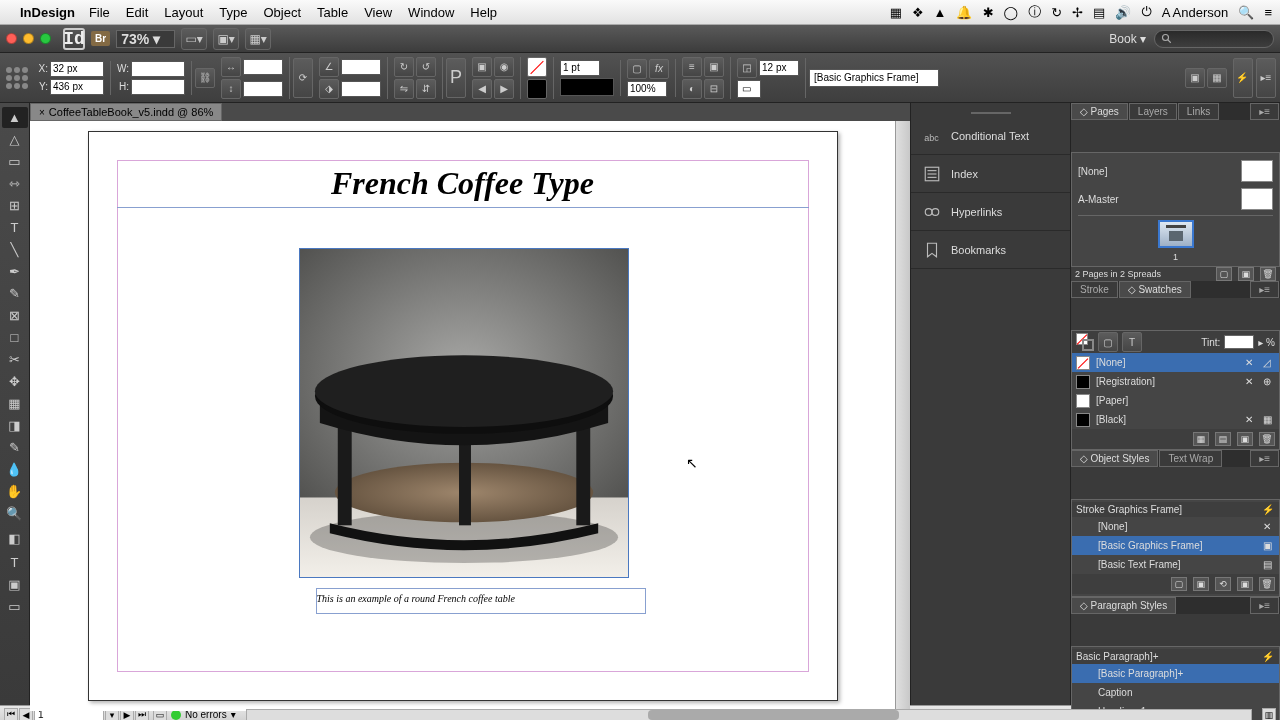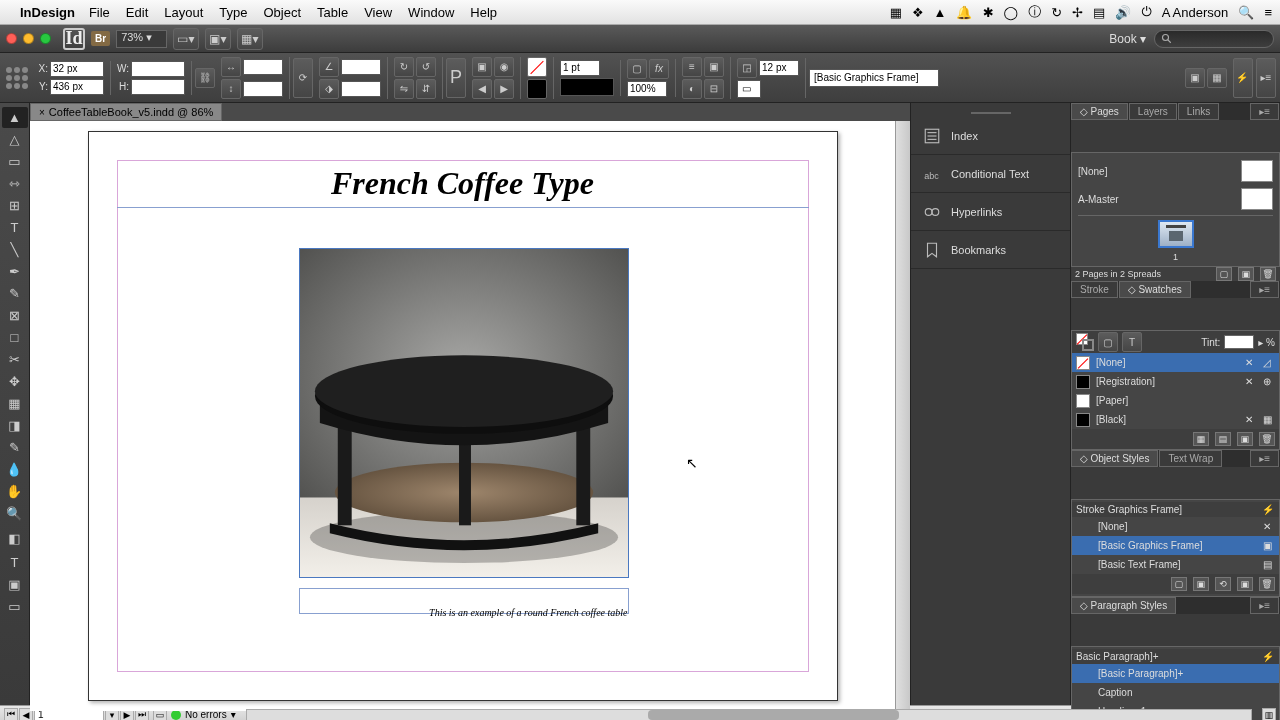--- a/index.html
+++ b/index.html
@@ -11,23 +11,23 @@
 .mac-menubar .appname { font-weight: bold; margin-right: 14px; }
 .mac-menubar .menu { margin-right: 16px; }
 .mac-menubar .right { margin-left: auto; display: flex; align-items: center; gap: 10px; font-size: 13px; }
 .mac-menubar .sysicon { font-size: 13px; }
 
 
 .app-toolbar { height: 28px; background: linear-gradient(#5a5a5a,#3c3c3c); display: flex; align-items: center; padding: 0 6px; gap: 6px; border-bottom: 1px solid #222; color: #ddd; }
 .traffic { display: flex; gap: 6px; margin-right: 6px;}
 .traffic span { width: 11px; height: 11px; border-radius: 50%; display: inline-block; border:1px solid rgba(0,0,0,0.3);}
 .tr-cl{background:#ff5f57;} .tr-mn{background:#febc2e;} .tr-mx{background:#28c840;}
-.id-logo{ font-family: Liberation Serif, serif; font-weight:bold; font-size:18px; color:#eee; border:2px solid #ccc; height:22px; width:22px; display:flex; align-items:center; justify-content:center; border-radius:3px;}
+.id-logo{ font-family: Liberation Mono, monospace; font-weight:bold; font-size:18px; color:#eee; border:2px solid #ccc; height:22px; width:22px; display:flex; align-items:center; justify-content:center; border-radius:3px;}
 .br-logo{ background:#836a44; color:#fff; font-size:10px; font-weight:bold; padding:2px 4px; border-radius:2px;}
-.zoom-sel { background:#3a3a3a; color:#ddd; border:1px solid #666; height:18px; padding:0 14px 0 4px; font-size:11px; position:relative;}
+.zoom-sel { background:#3a3a3a; color:#ddd; border:1px solid #666; height:18px; padding:0 14px 0 4px; font-size:14px; position:relative;font-weight:bold;}
 .toolbtn { width:26px; height:22px; background:linear-gradient(#5c5c5c,#454545); border:1px solid #666; border-radius:3px; display:flex; align-items:center; justify-content:center; color:#ccc; font-size:12px;}
 .app-toolbar .right-section{ margin-left:auto; display:flex; align-items:center; gap:8px;}
 .ws-label{ color:#ddd; font-size:12px;}
 .search-field{ background:linear-gradient(#2a2a2a,#3e3e3e); border:1px solid #666; border-radius:10px; height:18px; width:120px; display:flex; align-items:center; padding:0 6px;}
 .search-field svg{width:12px;height:12px;fill:#aaa;}
 
 
 .ctrl-panel { height: 50px; background: linear-gradient(#525252,#3e3e3e); display:flex; align-items:center; padding:0 4px; gap:3px; border-bottom:1px solid #222; color:#ddd; font-size:10px;}
 .ctrl-group{ display:flex; flex-direction:column; gap:2px; padding:0 3px;}
 .ctrl-group.sep{ border-right:1px solid #666; padding-right:6px;}
@@ -50,21 +50,21 @@
 .doc-tab .x{ font-size:10px;}
 .doc-area{ flex:1; display:flex; flex-direction:column; background:#4a4a4a;}
 .doc-canvas-wrap{ flex:1; display:flex; background:#4a4a4a; position:relative;}
 .pasteboard{ flex:1; background:#fff; display:flex; align-items:flex-start; justify-content:center; padding:10px 20px; position:relative; overflow:hidden;}
 .page{ width:750px; height:570px; background:#fff; border:1px solid #333; box-shadow:2px 2px 4px rgba(0,0,0,0.3); position:relative;}
 .margin-guide{ position:absolute; left:28px; right:28px; top:28px; bottom:28px; border:1px solid #d9a6d9;}
 .title-frame{ position:absolute; left:28px; right:28px; top:28px; height:48px; border-bottom:1px solid #88a0d0; display:flex; align-items:center; justify-content:center;}
 .title-text{ font-family: "Times New Roman", serif; font-style:italic; font-weight:bold; font-size:32px;}
 .img-frame{ position:absolute; left:210px; top:116px; width:330px; height:330px; border:1px solid #4a78c0;}
 .coffee-table-svg{ width:100%; height:100%; display:block;}
-.caption-frame{ position:absolute; left:210px; top:456px; width:330px; height:26px; border:1px solid #88a0d0; display:flex; align-items:flex-start; justify-content:flex-end; padding-top:18px;}
+.caption-frame{ position:absolute; left:227px; top:456px; width:330px; height:26px; border:1px solid #88a0d0; display:flex; align-items:flex-start; justify-content:flex-start; padding-top:4px;}
 .caption-text{ font-family:"Times New Roman",serif; font-style:italic; font-size:10px;}
 .scrollbar-v{ width:15px; background:linear-gradient(90deg,#e0e0e0,#c8c8c8); border-left:1px solid #999;}
 .cursor{ position:absolute; left:656px; top:334px; font-size:14px; pointer-events:none;}
 
 
 .right-dock{ width:370px; display:flex;}
 .collapsed-panels{ width:160px; background:#3a3a3a; border-left:1px solid #222; padding-top:6px;}
 .coll-panel{ height:38px; display:flex; align-items:center; padding:0 12px; gap:10px; color:#ddd; font-size:11px; border-bottom:1px solid #2a2a2a;}
 .coll-panel svg{ width:18px; height:18px; fill:#bbb;}
 .coll-gripper{height:8px;display:flex;justify-content:center;align-items:center;}
@@ -396,32 +396,32 @@
     </div>
   </div>
 
   <div class="right-dock">
     <div class="collapsed-panels">
       <div class="coll-gripper">
           <span></span>
         </div>
       <div class="coll-panel">
         <svg viewBox="0 0 16 16">
+            <text x="1" y="12" font-size="8" fill="#bbb">abc</text>
+          </svg>
+        <span>Conditional Text</span>
+      </div>
+      <div class="coll-panel">
+        <svg viewBox="0 0 16 16">
             <rect x="2" y="2" width="12" height="12" fill="none" stroke="#bbb"></rect>
             <line x1="4" y1="5" x2="12" y2="5" stroke="#bbb"></line>
             <line x1="4" y1="8" x2="12" y2="8" stroke="#bbb"></line>
             <line x1="4" y1="11" x2="12" y2="11" stroke="#bbb"></line>
           </svg>
         <span>Index</span>
-      </div>
-      <div class="coll-panel">
-        <svg viewBox="0 0 16 16">
-            <text x="1" y="12" font-size="8" fill="#bbb">abc</text>
-          </svg>
-        <span>Conditional Text</span>
       </div>
       <div class="coll-panel">
         <svg viewBox="0 0 16 16">
             <circle cx="5" cy="8" r="3" fill="none" stroke="#bbb"></circle>
             <circle cx="11" cy="8" r="3" fill="none" stroke="#bbb"></circle>
           </svg>
         <span>Hyperlinks</span>
       </div>
       <div class="coll-panel">
         <svg viewBox="0 0 16 16">

